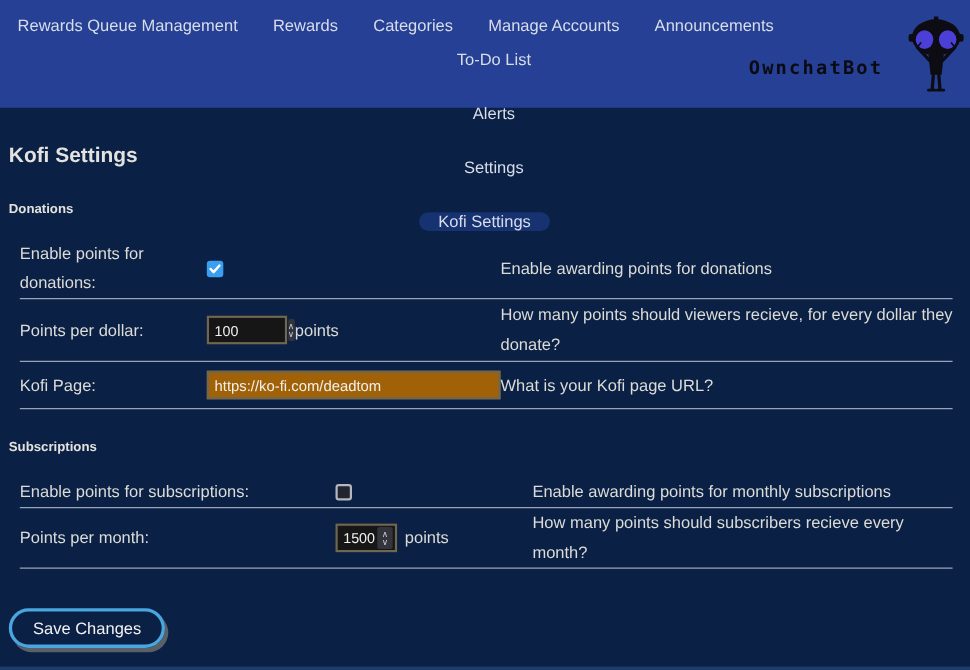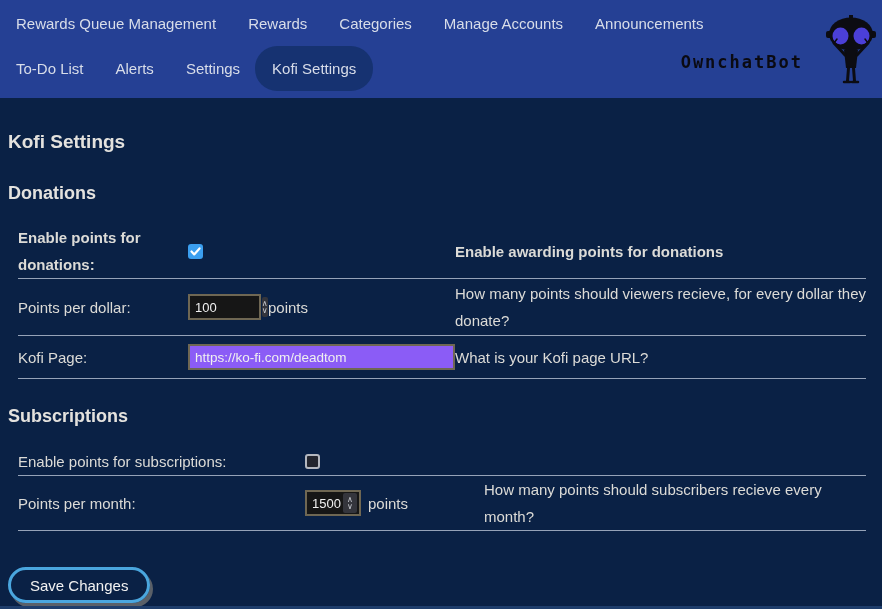--- a/index.html
+++ b/index.html
@@ -26,20 +26,21 @@
     color:#d8dde9;
   }
   .nav-row2 {
     display:flex;
     gap:32px;
     align-items:center;
     height:45px;
     margin:14px 0 0 16px;
     font-size:15px;
     color:#d8dde9;
+    flex-direction:column;
   }
   .nav-link { cursor:pointer; white-space:nowrap; }
   .nav-pill {
     display:flex;
     align-items:center;
     height:45px;
     padding:0 17px;
     margin-left:-17px;
     border-radius:22px;
     background:#163271;
@@ -68,39 +69,39 @@
 
   
   .content { padding:0 8px; }
   .page-title {
     padding-top:33px;
     font-size:19px;
     font-weight:bold;
     color:#e4e2de;
   }
   .section-title {
-    font-size:18px;
+    font-size:12px;
     font-weight:bold;
     color:#e4e2de;
   }
   .section-title.donations { margin-top:30px; }
   .section-title.subscriptions { margin-top:27px; }
 
   .settings-table {
     margin:20px 0 0 10px;
     width:848px;
   }
   .settings-table .row {
     display:grid;
     align-items:center;
     border-bottom:1px solid rgba(185,196,212,0.8);
   }
   .t-donations .row { grid-template-columns:167px 270px 1fr; }
   .t-subscriptions .row { grid-template-columns:247px 145px 1fr;gap:37px; }
-  .r-h48 { min-height:48px;font-weight:bold; }
+  .r-h48 { min-height:48px; }
   .r-h57 { min-height:57px; }
   .r-h43 { min-height:43px; }
   .r-h29 { min-height:29px; }
   .r-h33 { min-height:33px; }
 
   .f-label, .f-desc { font-size:15px; line-height:1.8; color:#dcdbd7; }
   .control { display:flex; align-items:center; padding-left:3px; }
   .suffix { margin-left:7px; font-size:15px; color:#dcdbd7; }
 
   
@@ -151,21 +152,21 @@
     line-height:7px;
     color:#c9ccd3;
   }
   .w73 { width:73px;gap:45px; }
   .w80 { width:56px; }
 
   
   .textbox {
     width:298px;
     height:26px;
-    background:#8b5cf6;
+    background:#a16207;
     border:2px solid #6f6753;
     color:#f0f0f0;
     font-size:13.5px;
     padding:0 5px;
     font-family:"Liberation Sans","DejaVu Sans",sans-serif;
     outline:none;
   }
 
   
   .save-btn {
@@ -272,20 +273,21 @@
   </div>
 
   <div class="section-title subscriptions">Subscriptions</div>
 
   <div class="settings-table t-subscriptions">
     <div class="row r-h29">
       <div class="f-label">Enable points for subscriptions:</div>
       <div class="control">
         <span class="checkbox unchecked"></span>
       </div>
+      <div class="f-desc">Enable awarding points for monthly subscriptions</div>
     </div>
     <div class="row r-h33">
       <div class="f-label">Points per month:</div>
       <div class="control">
         <span class="numbox w80">
           <span class="numval">1500</span>
           <span class="stepper">
             <span>∧</span>
             <span>∨</span>
           </span>

